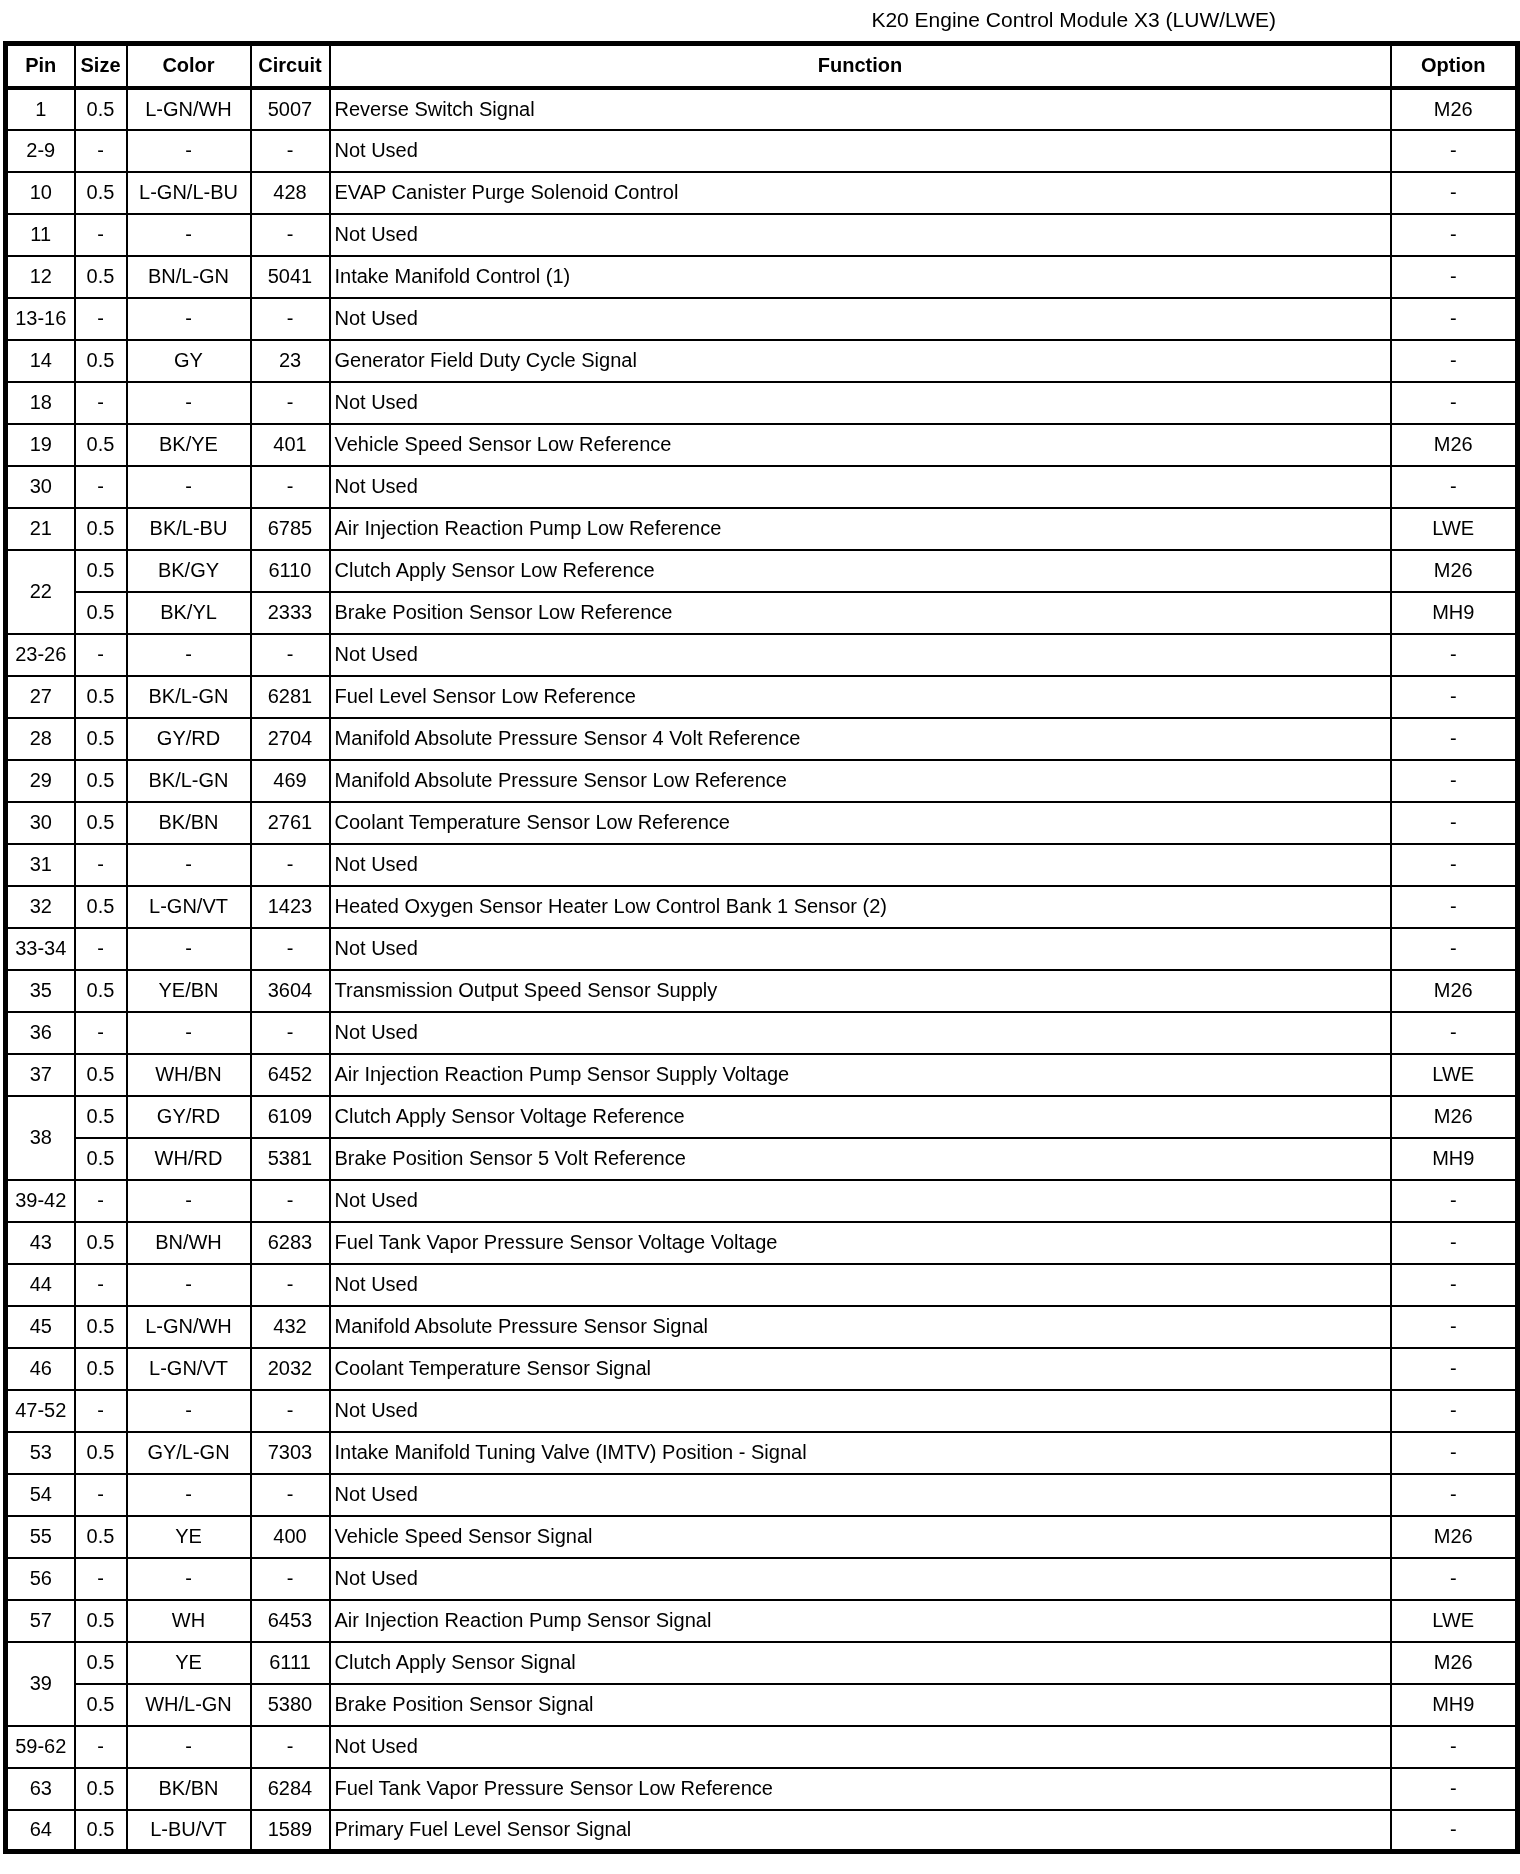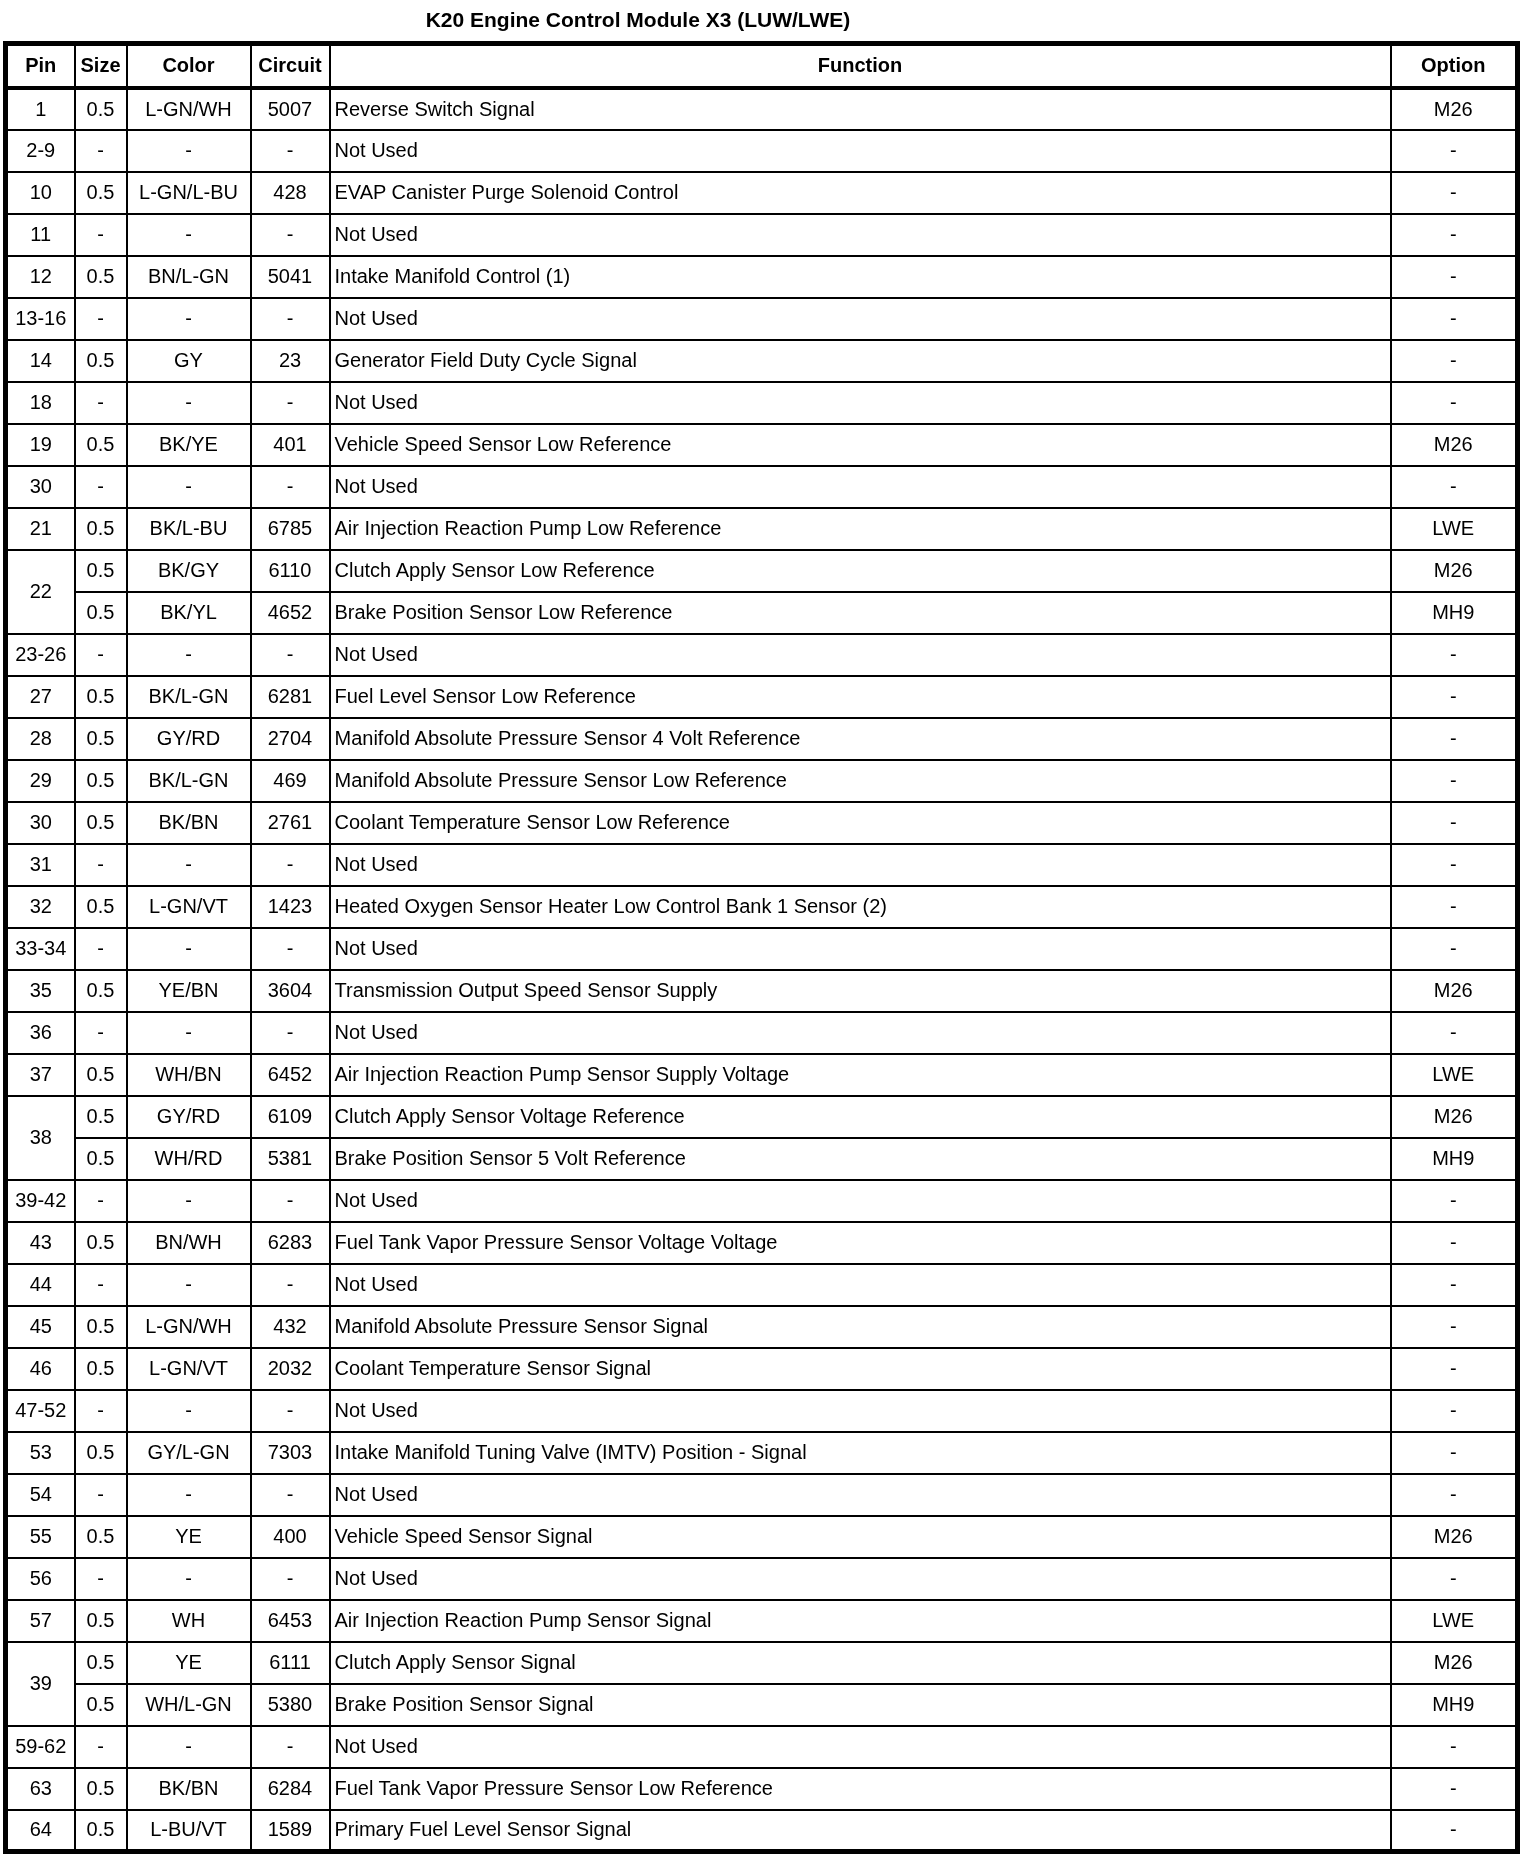--- a/index.html
+++ b/index.html
@@ -8,24 +8,24 @@
     padding: 0;
     background: #ffffff;
     width: 1520px;
     height: 1874px;
     font-family: "Liberation Sans", sans-serif;
     color: #000000;
   }
   .title {
     width: 1276px;            
     margin: 8px 0 0 0;
-    text-align: center;
+    text-align: right;
     font-size: 21px;
     line-height: 24px;
-    font-weight: bold;
+    font-weight: normal;
   }
   table.pinout {
     margin: 9px 0 0 3px;
     width: 1512px;
     table-layout: fixed;
     border-collapse: collapse;
     border: 5px solid #000000;
   }
   col.w-pin      { width: 69px;  }
   col.w-size     { width: 52px;  }
@@ -167,21 +167,21 @@
           <td class="c-pin" rowspan="2">22</td>
           <td class="c-size">0.5</td>
           <td class="c-color">BK/GY</td>
           <td class="c-circuit">6110</td>
           <td class="c-function">Clutch Apply Sensor Low Reference</td>
           <td class="c-option">M26</td>
         </tr>
         <tr>
           <td class="c-size">0.5</td>
           <td class="c-color">BK/YL</td>
-          <td class="c-circuit">4652</td>
+          <td class="c-circuit">2333</td>
           <td class="c-function">Brake Position Sensor Low Reference</td>
           <td class="c-option">MH9</td>
         </tr>
         <tr>
           <td class="c-pin">23-26</td>
           <td class="c-size">-</td>
           <td class="c-color">-</td>
           <td class="c-circuit">-</td>
           <td class="c-function">Not Used</td>
           <td class="c-option">-</td>

